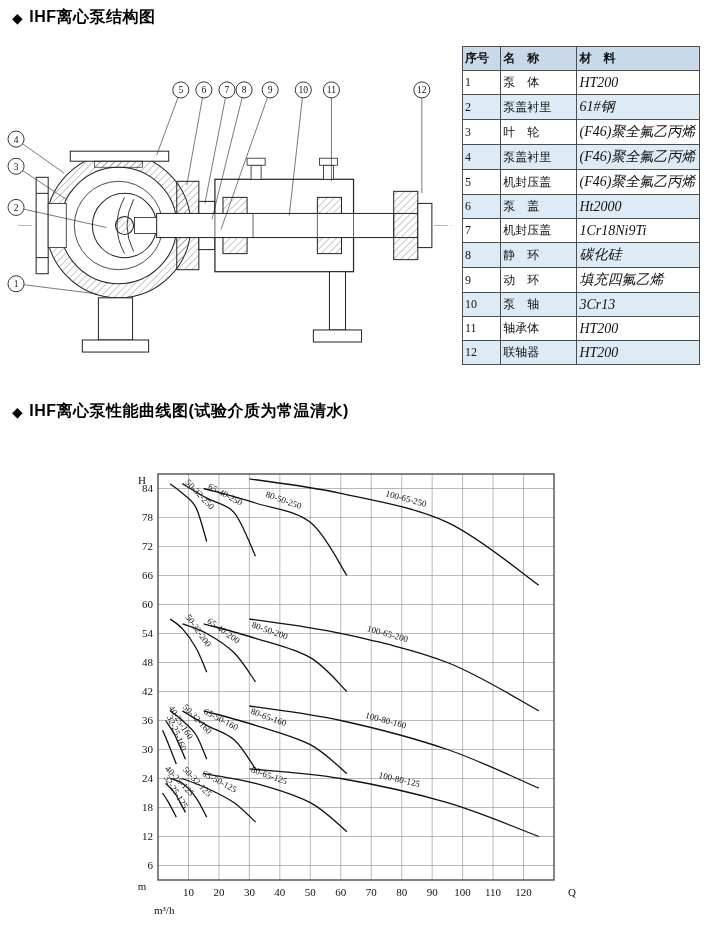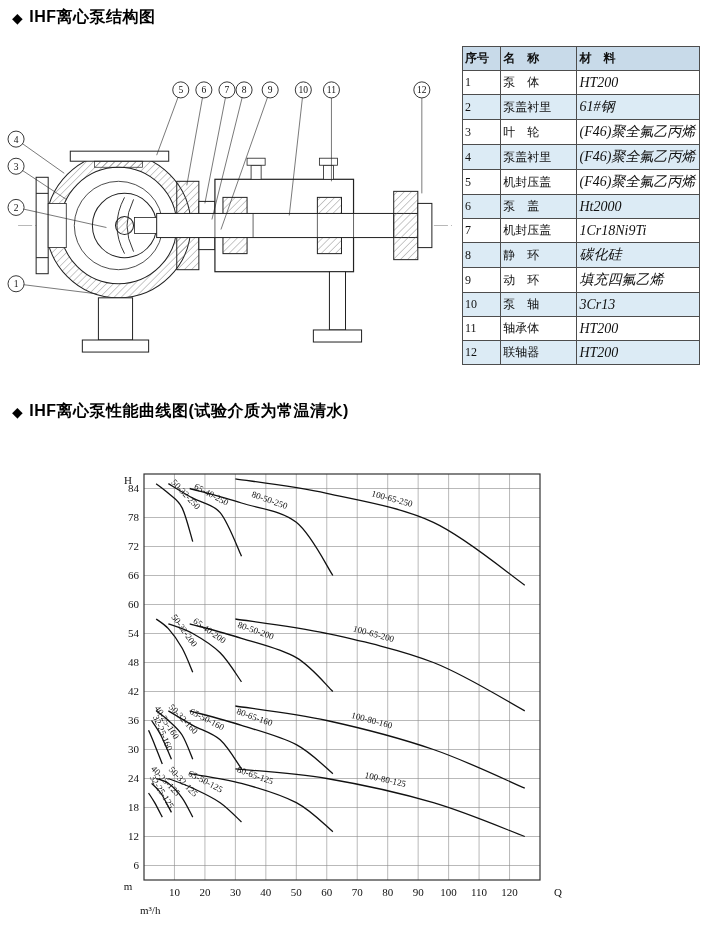--- a/index.html
+++ b/index.html
@@ -25,21 +25,21 @@
   #materials-table th,#materials-table td{
     border:1px solid #4d4d4d;text-align:left;vertical-align:middle;
     padding:3px 2px;height:17px;white-space:nowrap;overflow:hidden;
   }
   #materials-table col.c1{width:38px;}
   #materials-table col.c2{width:76px;}
   #materials-table col.c3{width:122px;}
   #materials-table thead th{background:#c8dae9;font-weight:bold;}
   #materials-table tbody tr:nth-child(even) td{background:#dcebf5;}
   #materials-table td:last-child{font-size:14px;font-style:italic;}
-  #perf-chart-wrap{position:absolute;left:104px;top:458px;width:480px;height:480px;}
+  #perf-chart-wrap{position:absolute;left:118px;top:458px;width:480px;height:480px;}
   svg text{font-family:"Liberation Serif","DejaVu Serif",serif;}
 </style>
 </head>
 <body>
 
 <div class="section-title" id="structure-title">
   <span class="bullet">◆</span>
   <span>IHF离心泵结构图</span>
 </div>
 

